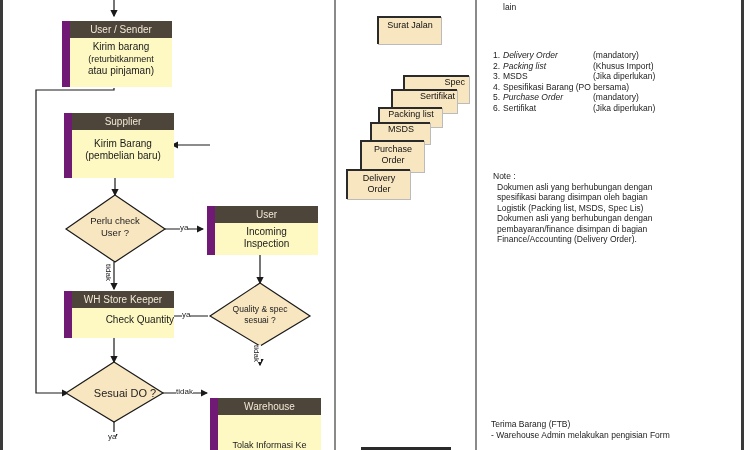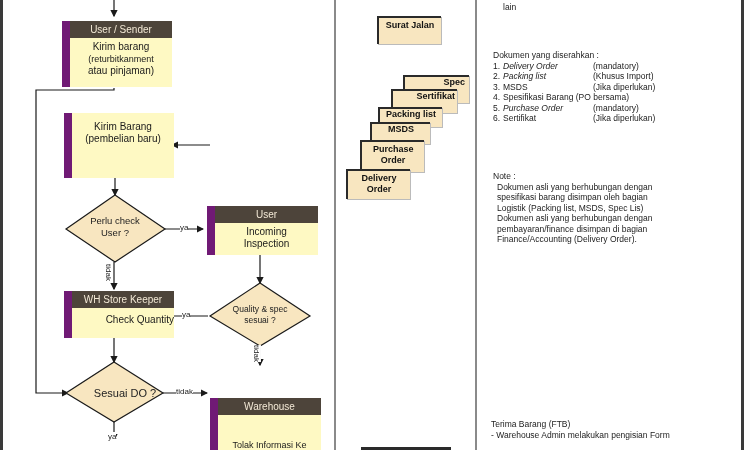--- a/index.html
+++ b/index.html
@@ -3,21 +3,21 @@
 <meta charset="utf-8">
 <style>
   html, body { margin:0; padding:0; }
   body { width:750px; height:450px; overflow:hidden; background:#ffffff; position:relative;
          font-family:"Liberation Sans", sans-serif; color:#1a1a1a; }
   .vline { position:absolute; background:#555; }
   .box { position:absolute; background:#fef9c3; border-left:8px solid #701a75; }
   .box .hdr { background:#4d443a; color:#f3e9d6; font-size:10px; text-align:center; height:17px; line-height:17px; }
   .box .body { font-size:10px; text-align:center; line-height:12px; padding-top:5px; color:#1a1a1a; }
   .doc { position:absolute; background:#f8e6c0; border-left:2px solid #2a2a2a; border-top:2px solid #2a2a2a;
-         font-size:9px; text-align:center; line-height:11px; color:#111; box-shadow:1px 1px 0 #bbb;font-weight:bold; }
+         font-size:9px; text-align:center; line-height:11px; color:#111; box-shadow:1px 1px 0 #bbb; }
   .lbl { position:absolute; font-size:8px; color:#222; }
   .note { position:absolute; font-size:8.5px; line-height:10.5px; color:#222; }
   svg { position:absolute; left:0; top:0; }
 </style>
 </head>
 <body>
 
 <div class="vline" style="left:0;top:0;width:3px;height:450px;background:#3a3a3a;"></div>
 <div class="vline" style="left:334px;top:0;width:2px;height:450px;background:#8a8a8a;"></div>
 <div class="vline" style="left:475px;top:0;width:2px;height:450px;background:#8a8a8a;"></div>
@@ -72,20 +72,21 @@
 <div class="box" style="left:62px;top:21px;width:102px;height:66px;">
   <div class="hdr">User / Sender</div>
   <div class="body" style="padding-top:3px;">
     <div>Kirim barang</div>
     <div style="font-size:9px;">(returbitkanment</div>
     <div>atau pinjaman)</div>
   </div>
 </div>
 
 <div class="box" style="left:64px;top:113px;width:102px;height:65px;">
+  <div class="hdr">Supplier</div>
   <div class="body" style="padding-top:8px;">
     <div>Kirim Barang</div>
     <div>(pembelian baru)</div>
   </div>
 </div>
 
 <div class="box" style="left:207px;top:206px;width:103px;height:49px;">
   <div class="hdr">User</div>
   <div class="body" style="padding-top:3px;">
     <div>Incoming</div>
@@ -130,21 +131,20 @@
 </div>
 <div class="doc" style="left:346px;top:169px;width:62px;height:28px;">
   <span style="display:block;width:40px;margin:2px auto 0;">Delivery Order</span>
 </div>
 
 <div style="position:absolute;left:361px;top:447px;width:90px;height:3px;background:#2a2a2a;"></div>
 
 <div class="note" style="left:503px;top:2px;">lain</div>
 
 <div class="note" style="left:493px;top:50px;width:240px;">
-  <div>Dokumen yang diserahkan :</div>
   <div id="docs-list">
       <div style="display: flex;">
         <span style="width: 10px;">1.</span>
         <span style="min-width: 90px; font-style: italic;">Delivery Order</span>
         <span>(mandatory)</span>
       </div>
       <div style="display: flex;">
         <span style="width: 10px;">2.</span>
         <span style="min-width: 90px; font-style: italic;">Packing list</span>
         <span>(Khusus Import)</span>

